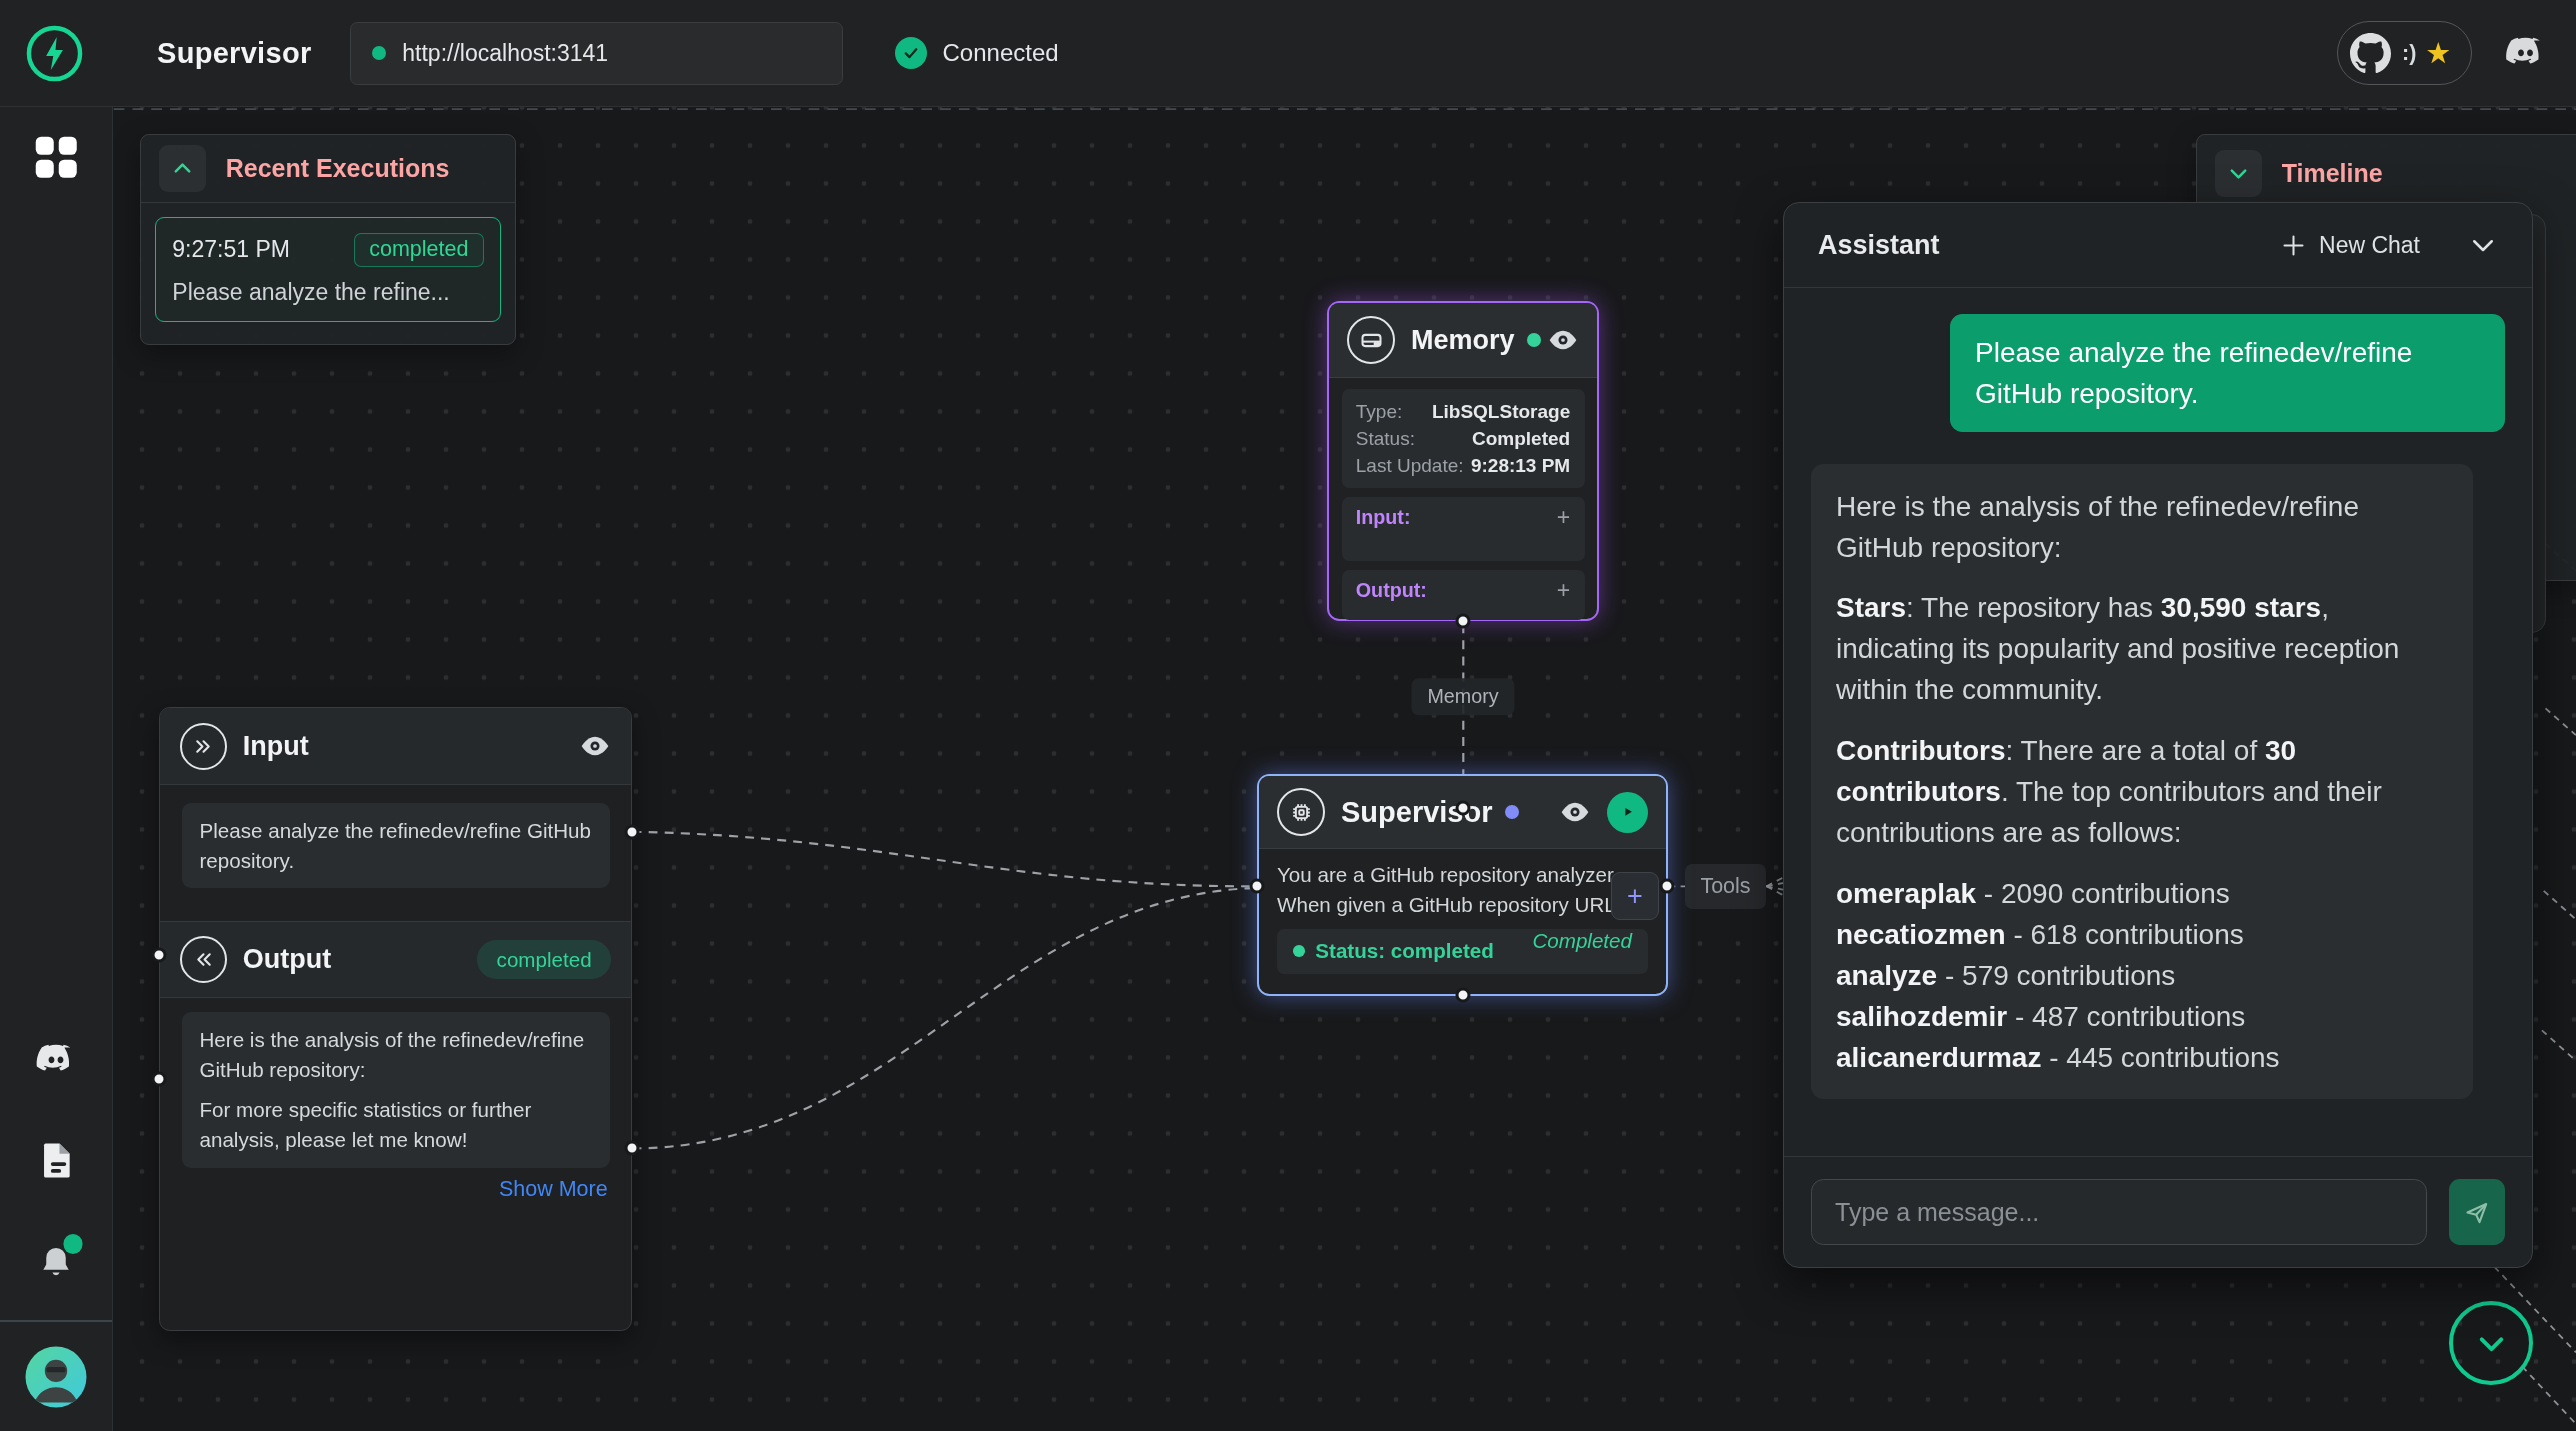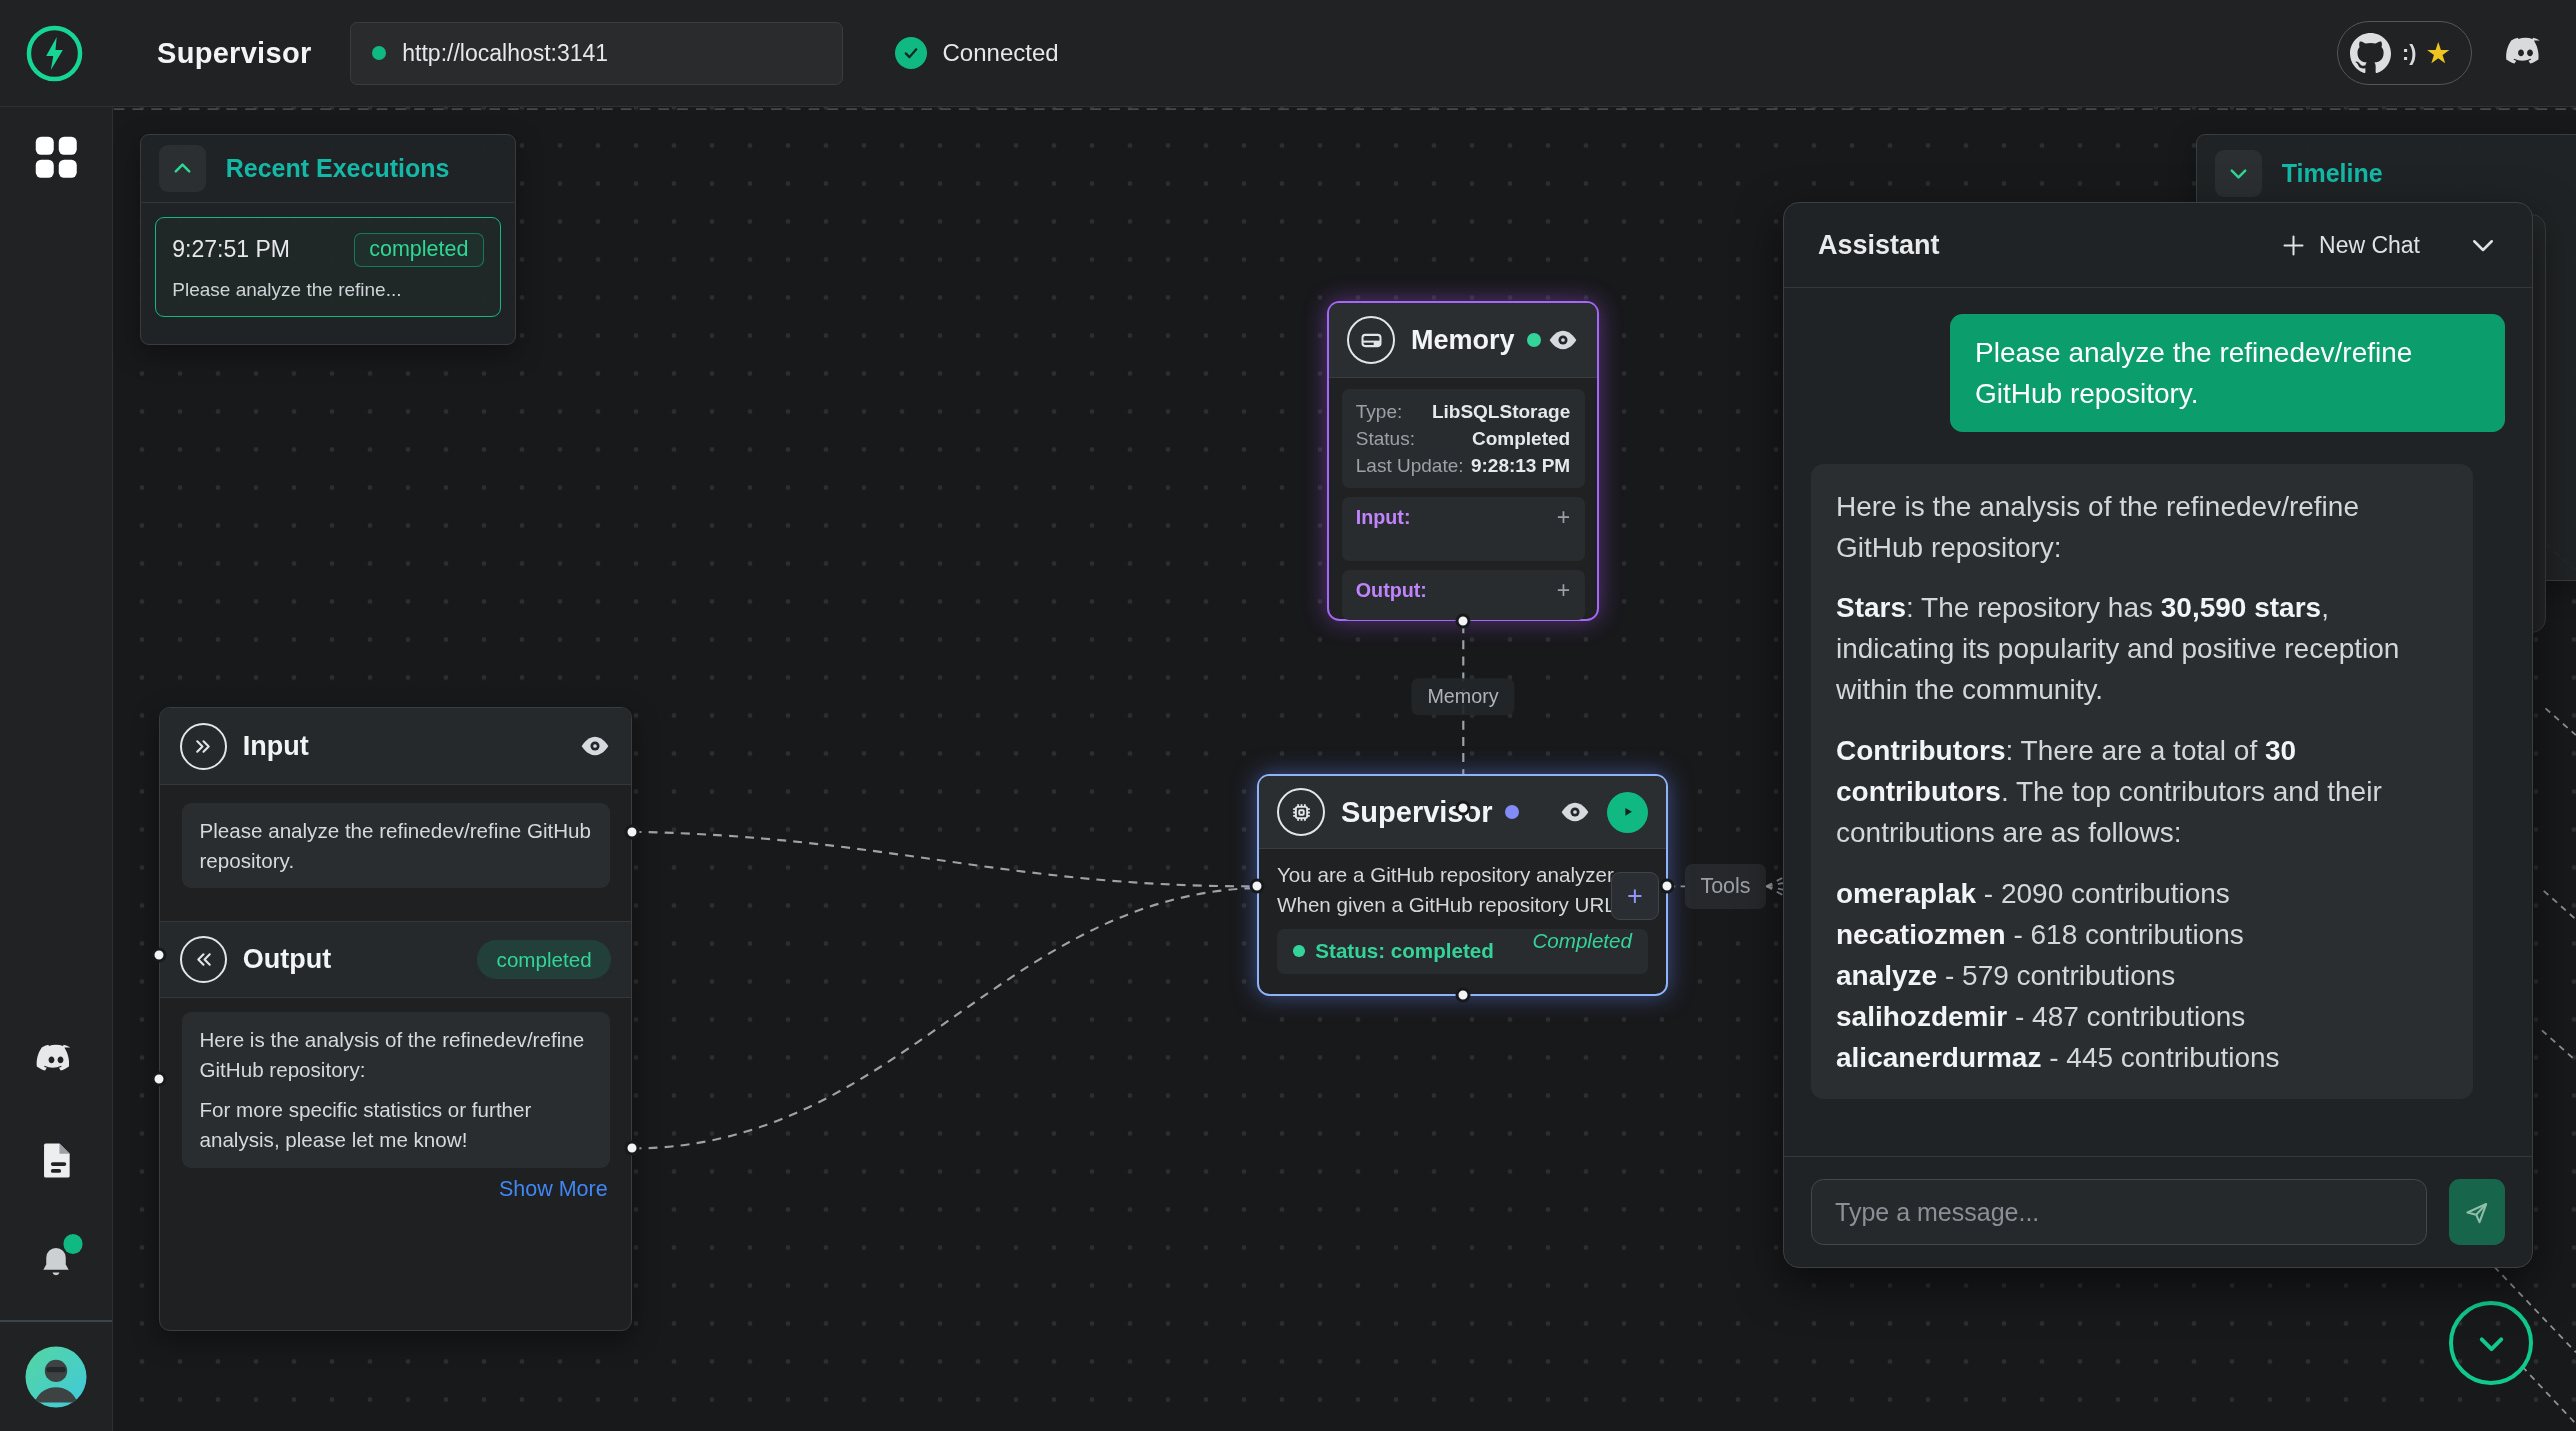--- a/index.html
+++ b/index.html
@@ -55,32 +55,32 @@
 
   .edge-label { position:absolute; transform:translate(-50%,-50%); background:rgba(36,38,40,.92);
     border-radius:7.2px; padding:7.2px 16px; font-size:19.7px; color:#aeb4ba; z-index:5; }
 
   
   .panel { position:absolute; background:rgba(33,36,38,.97); border:1.3px solid #393c3f; border-radius:9px;
     box-shadow:0 9px 27px rgba(0,0,0,.35); }
   .panel-header { display:flex; align-items:center; padding:0 18px; }
   .sq-btn { width:47px; height:47px; border-radius:9px; background:#2c2f32; display:flex;
     align-items:center; justify-content:center; flex:0 0 auto; }
-  .panel-title { font-size:25px; font-weight:700; color:#14b8a6; margin-left:19.7px; }
+  .panel-title { font-size:25px; font-weight:700; color:#fca5a5; margin-left:19.7px; }
 
   
   .recent { left:140px; top:134px; width:376px; height:211px; z-index:8; }
   .recent .panel-header { height:68px; border-bottom:0.9px solid #33363a; }
   .exec-card { margin:14.3px; border:1.8px solid #10b981; border-radius:9px; padding:14.3px 16px;
     background:rgba(16,185,129,.03); }
   .exec-row { display:flex; align-items:center; justify-content:space-between; }
   .exec-time { font-size:23px; color:#e5e7eb; }
   .exec-badge { font-size:21.5px; color:#2fd795; border:1.8px solid rgba(16,185,129,.55); border-radius:7.2px;
     padding:3.6px 14.3px; background:rgba(16,185,129,.06); }
-  .exec-desc { font-size:19px; color:#cfd3d7; margin-top:12.5px; }
+  .exec-desc { font-size:23px; color:#cfd3d7; margin-top:12.5px; }
 
   
   .timeline { left:2196px; top:134px; width:381px; height:447px; z-index:2; border-radius:9px 0 0 9px; }
   .timeline .panel-header { height:77px; }
   .timeline-card { position:absolute; left:12.5px; top:79px; width:336px; height:419px; background:#242729;
     border:1.3px solid #3a3d40; border-radius:14.3px; }
 
   
   .node { position:absolute; background:#1f2123; border-radius:12.5px; z-index:4; }
   .node-header { display:flex; align-items:center; padding:0 18px; background:#2b2e31;

